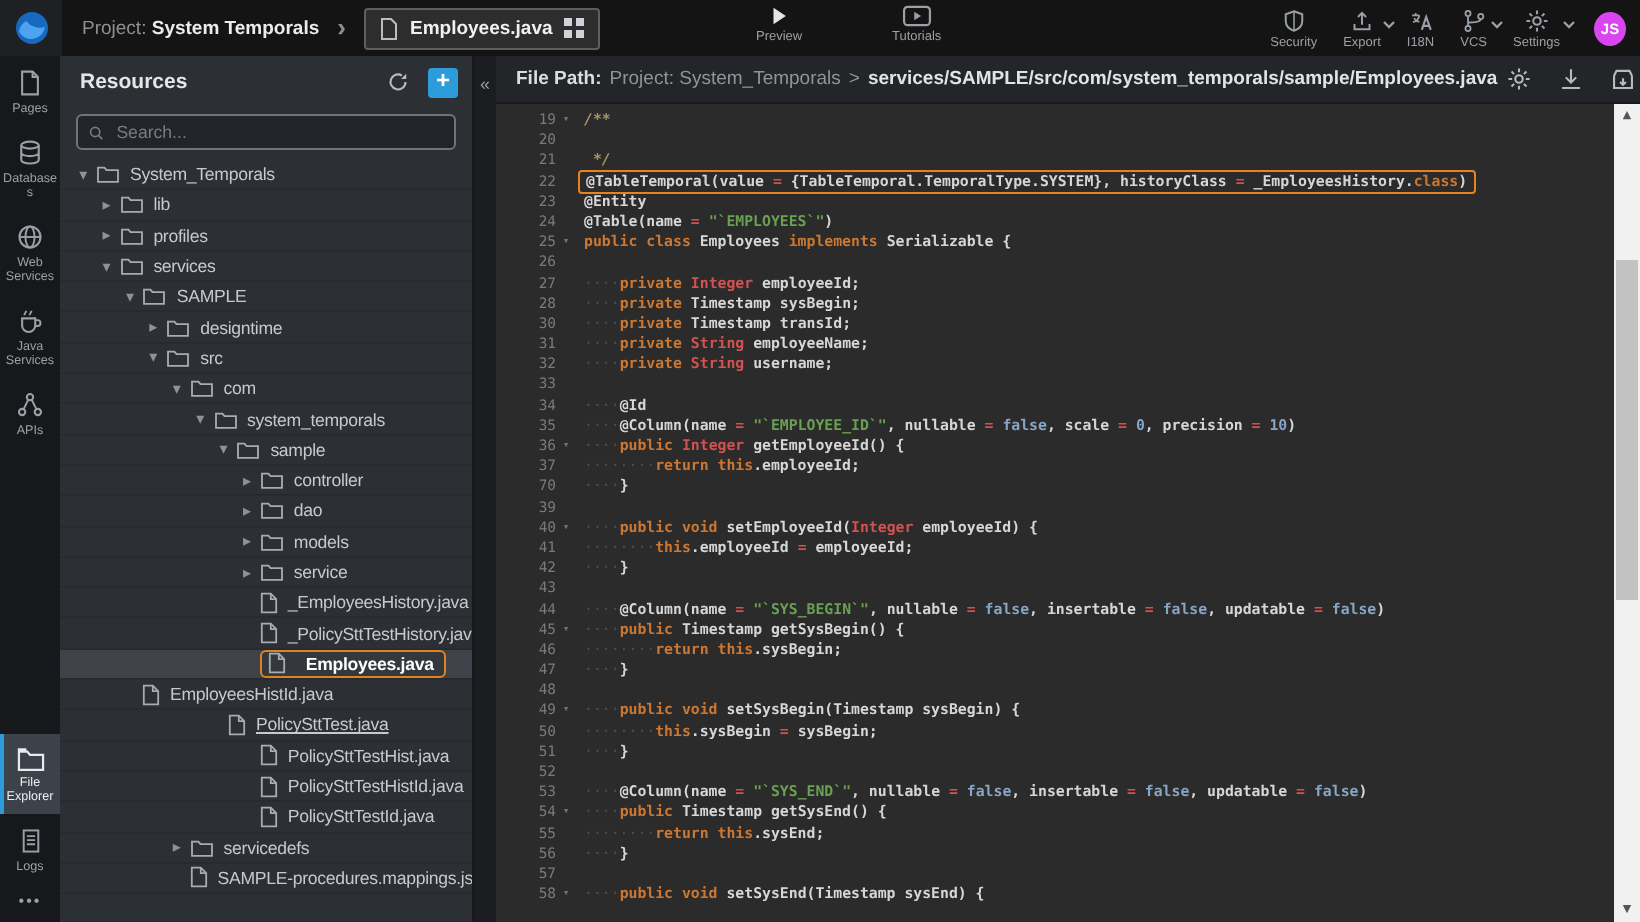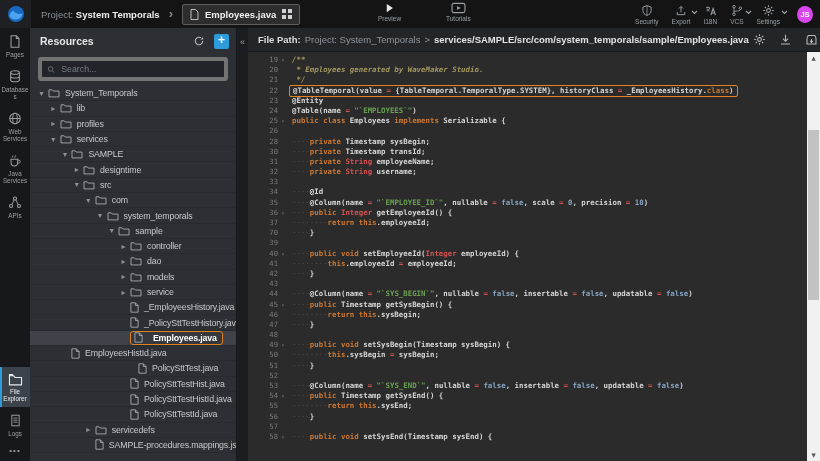--- a/index.html
+++ b/index.html
@@ -31,21 +31,21 @@
   .rail-item.active{background:#3c4249;color:#eceff1;box-shadow:inset 2px 0 0 #2d9cdb}
   .rail-item.active svg *{stroke:#e8eaec}
   .rail-spacer{flex:1}
   .rail-more{color:#9aa0a6;text-align:center;font-size:8px;letter-spacing:1px;padding:4px 0 6px}
 
   
   .resources{position:absolute;left:30px;top:28px;width:207px;height:433px;background:#2c2f34;border-right:1px solid #17181a;box-sizing:border-box;overflow:hidden}
   .res-head{height:26px;display:flex;align-items:center;padding:0 7px 0 10px;gap:9px}
   .res-title{font-size:10.5px;font-weight:700;color:#e4e6e8;flex:1}
   .add-btn{width:15px;height:15px;background:#2d9cdb;border-radius:2px;color:#fff;font-size:12px;line-height:13px;text-align:center;font-weight:700}
-  .search-wrap{margin:3px 8px 5px;height:16px;background:#222429;border:4px solid #737373;border-radius:3px;display:flex;align-items:center;padding:0 5px;gap:4px}
+  .search-wrap{margin:3px 8px 5px;height:16px;background:#222429;border:1px solid #737373;border-radius:3px;display:flex;align-items:center;padding:0 5px;gap:4px}
   .search-wrap input{background:transparent;border:none;outline:none;color:#9ba0a8;font-size:8.8px;width:100%;font-family:"Liberation Sans",sans-serif}
   .search-wrap input::placeholder{color:#767c85}
   .tree{overflow:hidden}
   .trow{height:15.3px;display:flex;align-items:center;font-size:8.8px;letter-spacing:-0.15px;color:#c6c9cd;white-space:nowrap;
     border-bottom:1px solid #272a2e;box-sizing:border-box}
   .trow .arr{width:13px;font-size:8px;color:#8e9297;text-align:center;flex:none}
   .trow .ticon{margin-right:5px;flex:none;display:flex}
   .trow.sel{background:#3f4248}
   .selbox{display:inline-flex;align-items:center;gap:5px;border:1.5px solid #e0831f;border-radius:3px;padding:0 5px 0 3px;height:12px;background:#34373c}
   .selbox .tlabel{color:#fff;font-weight:700}
@@ -429,21 +429,21 @@
       </div>
       <div class="trow" style="padding-left: 41px;">
         <span class="ticon">
           <svg width="9" height="11" viewBox="0 0 10 12">
             <path d="M1 .8h5L9 3.8v7.4H1z" fill="none" stroke="#a7acb2" stroke-width="1"></path>
             <path d="M6 .8v3h3" fill="none" stroke="#a7acb2" stroke-width="1"></path>
           </svg>
         </span>
         <span class="tlabel">EmployeesHistId.java</span>
       </div>
-      <div class="trow" style="padding-left: 108px;">
+      <div class="trow" style="padding-left: 84px; text-decoration: underline;">
         <span class="ticon">
           <svg width="9" height="11" viewBox="0 0 10 12">
             <path d="M1 .8h5L9 3.8v7.4H1z" fill="none" stroke="#a7acb2" stroke-width="1"></path>
             <path d="M6 .8v3h3" fill="none" stroke="#a7acb2" stroke-width="1"></path>
           </svg>
         </span>
         <span class="tlabel">PolicySttTest.java</span>
       </div>
       <div class="trow" style="padding-left: 99.9px;">
         <span class="ticon">
@@ -521,21 +521,20 @@
   <div class="editor">
     <div id="code-lines">
         <div class="cline">
           <span class="ln">19</span>
           <span class="fold">▾</span>
           <span class="ctext"><span class="cm">/**</span></span>
         </div>
         <div class="cline">
           <span class="ln">20</span>
           <span class="fold"></span>
-          <span class="ctext"><span class="cm"> * Employees generated by WaveMaker Studio.</span></span>
         </div>
         <div class="cline">
           <span class="ln">21</span>
           <span class="fold"></span>
           <span class="ctext"><span class="cm"> */</span></span>
         </div>
         <div class="cline boxed">
           <span class="ln">22</span>
           <span class="fold"></span>
           <span class="ctext"><span class="pl">@TableTemporal(value</span><span class="op"> = </span><span class="pl">{TableTemporal.TemporalType.SYSTEM}, historyClass</span><span class="op"> = </span><span class="pl">_EmployeesHistory.</span><span class="kw">class</span><span class="pl">)</span></span>
@@ -552,20 +551,25 @@
         </div>
         <div class="cline">
           <span class="ln">25</span>
           <span class="fold">▾</span>
           <span class="ctext"><span class="kw">public class </span><span class="pl">Employees </span><span class="kw">implements </span><span class="pl">Serializable {</span></span>
         </div>
         <div class="cline">
           <span class="ln">26</span>
           <span class="fold"></span>
           <span class="ctext"></span>
+        </div>
+        <div class="cline">
+          <span class="ln">27</span>
+          <span class="fold"></span>
+          <span class="ctext"><span class="ws">····</span><span class="kw">private </span><span class="ty">Integer </span><span class="pl">employeeId;</span></span>
         </div>
         <div class="cline">
           <span class="ln">28</span>
           <span class="fold"></span>
           <span class="ctext"><span class="ws">····</span><span class="kw">private </span><span class="pl">Timestamp sysBegin;</span></span>
         </div>
         <div class="cline">
           <span class="ln">30</span>
           <span class="fold"></span>
           <span class="ctext"><span class="ws">····</span><span class="kw">private </span><span class="pl">Timestamp transId;</span></span>

